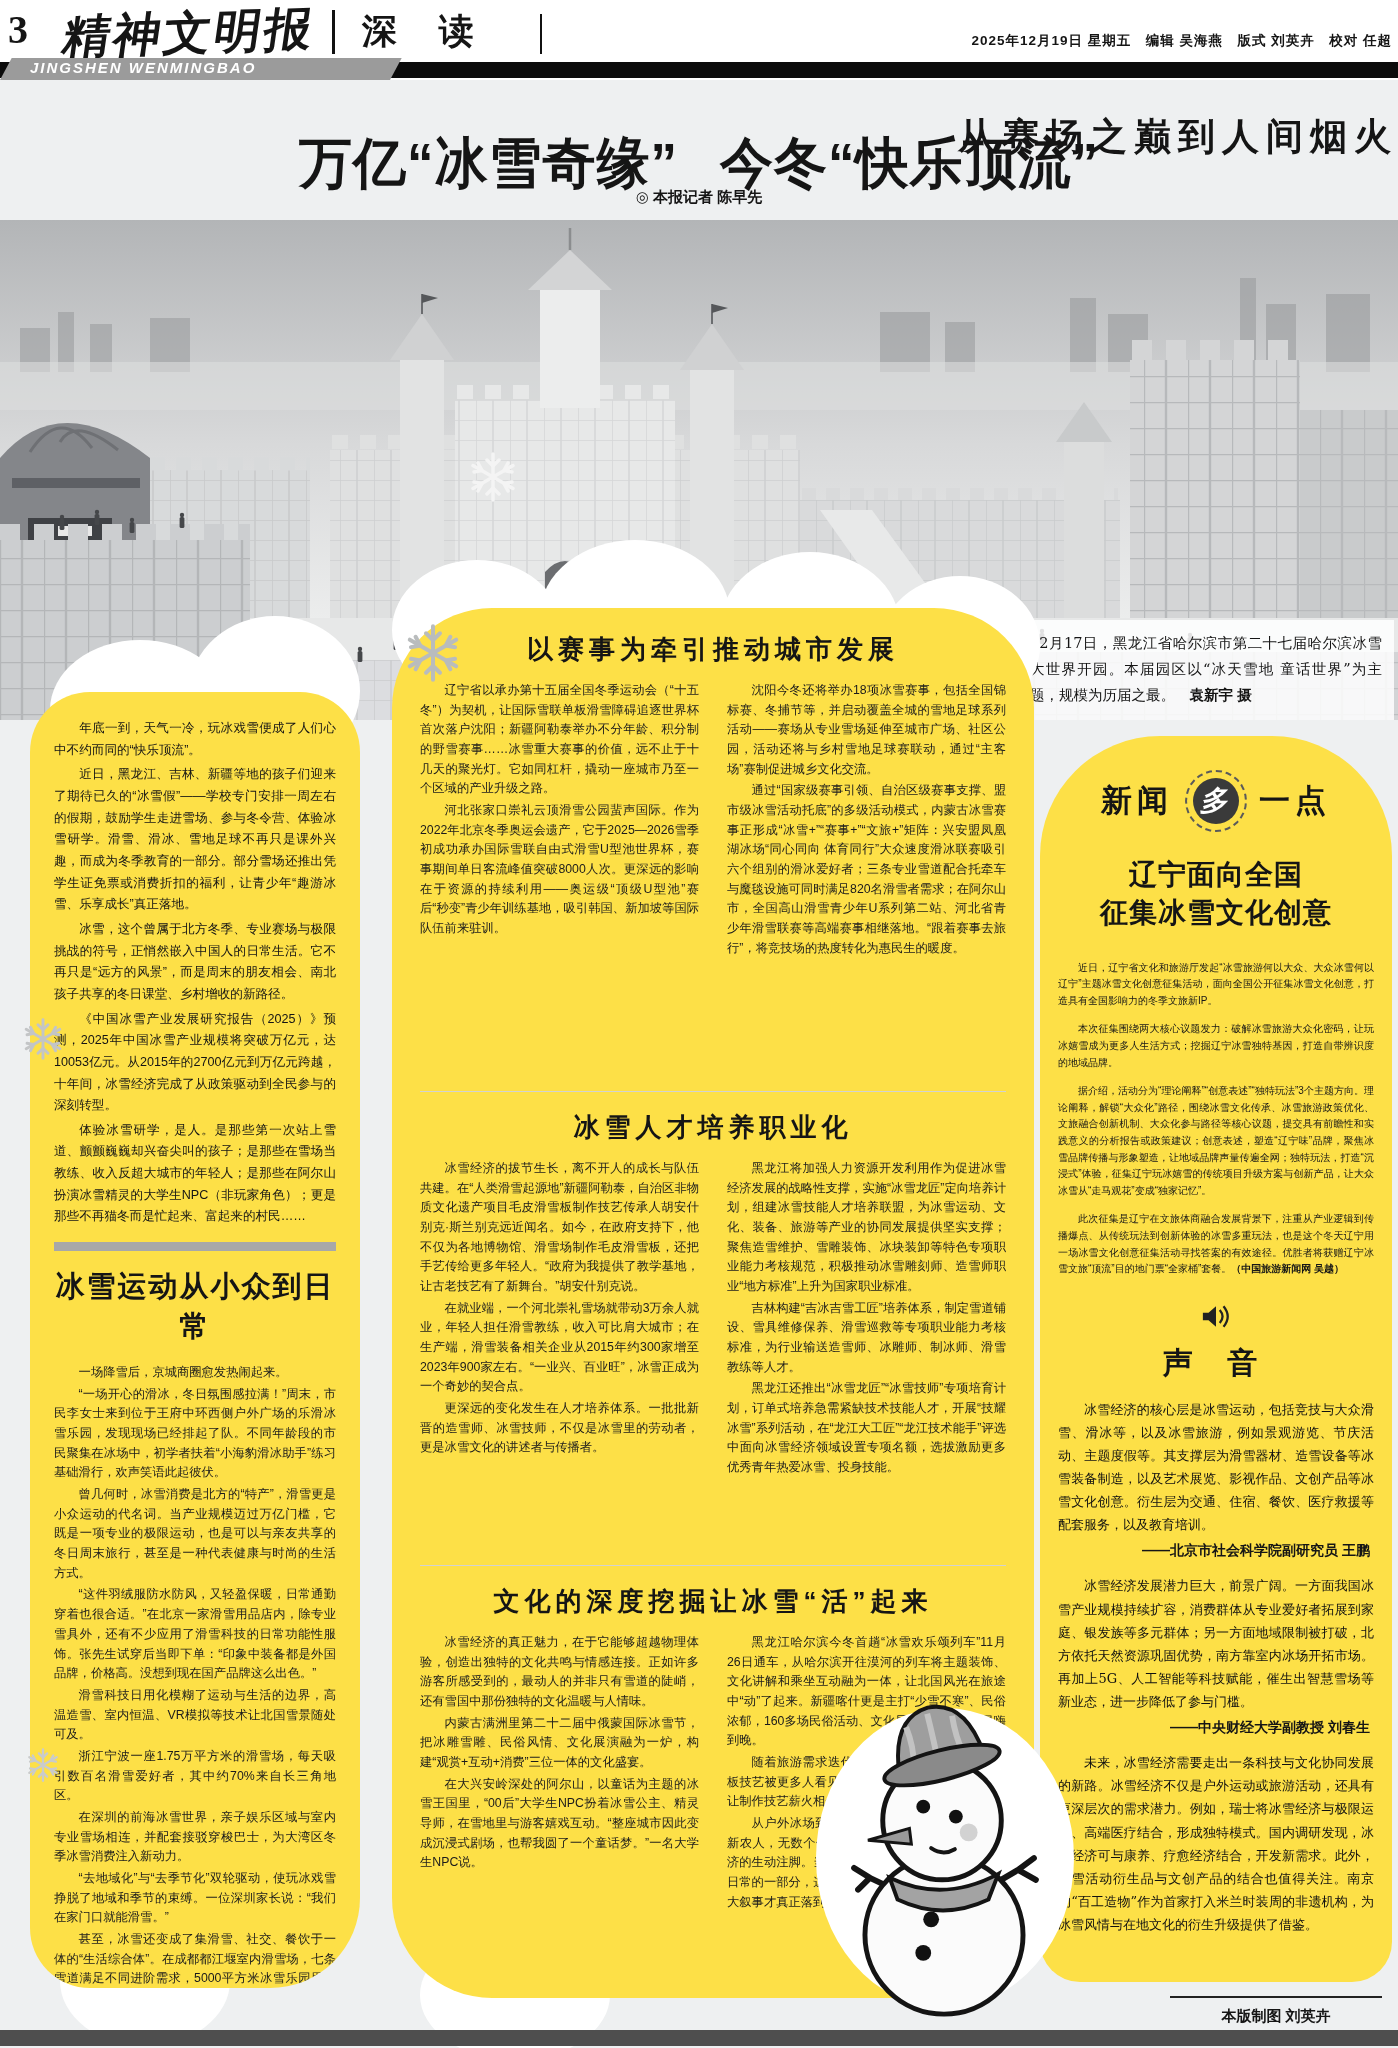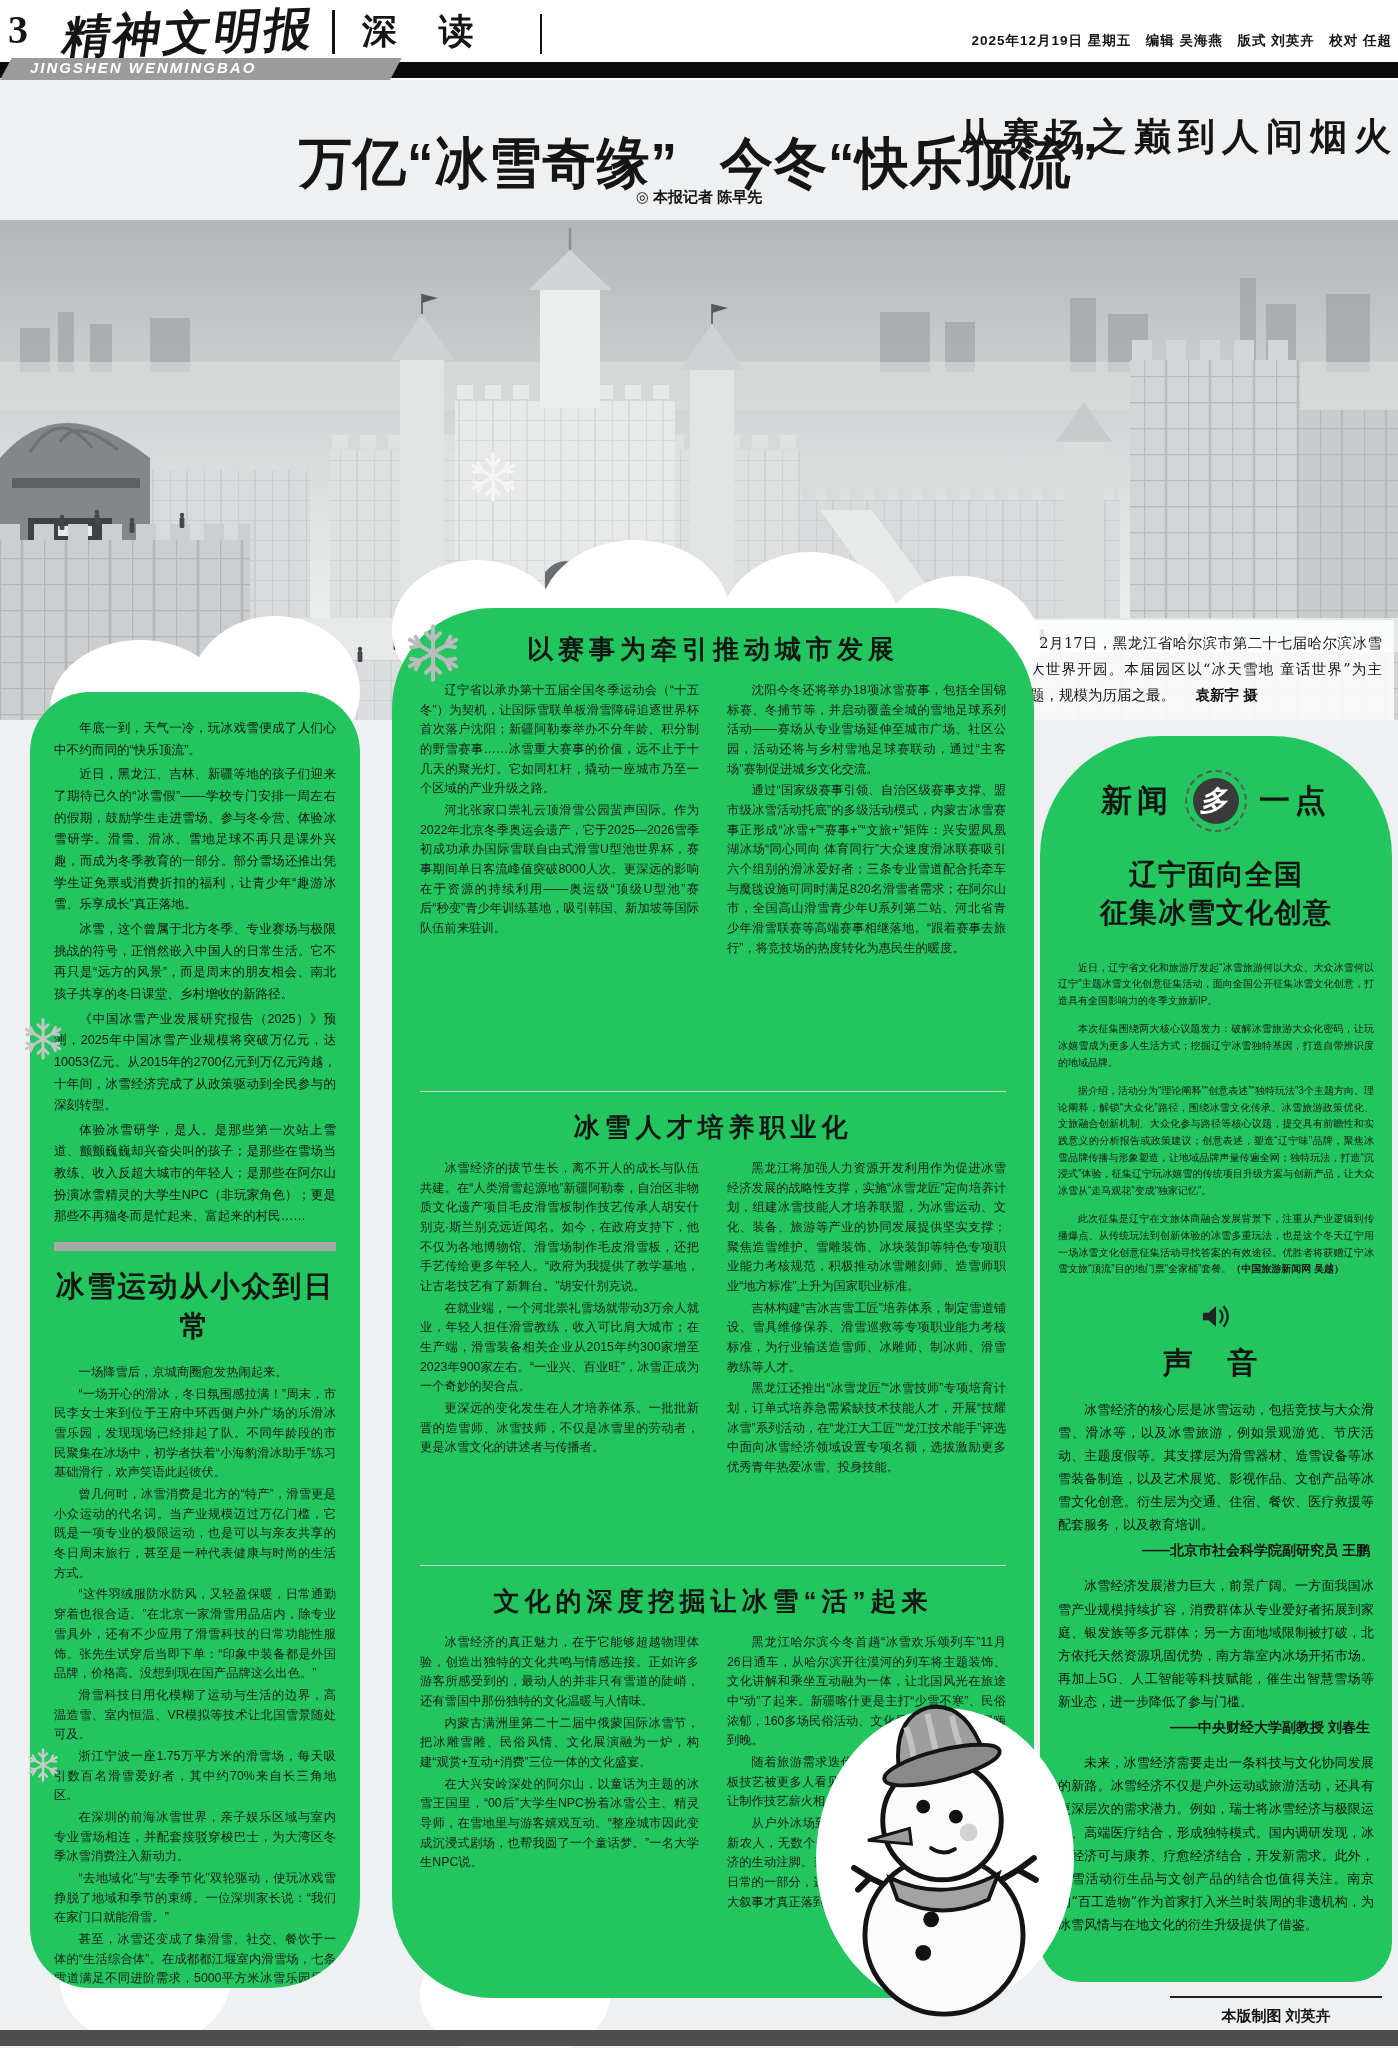--- a/index.html
+++ b/index.html
@@ -26,25 +26,25 @@
             font-weight:900;letter-spacing:1px;z-index:6;transform:scaleY(1.04);}
   .mainline .gap{display:inline-block;width:42px;}
   .byline{position:absolute;top:188px;left:0;width:100%;text-align:center;font-size:15px;font-weight:bold;z-index:6;}
   
   .photo{position:absolute;top:220px;left:0;width:1398px;height:500px;z-index:1;}
   .photo svg{display:block;}
   .caption{position:absolute;right:4px;bottom:0px;width:352px;background:rgba(255,255,255,.84);
            padding:10px 12px 12px;font-family:"DejaVu Serif",serif;font-size:14.5px;line-height:1.8;
            text-align:justify;z-index:3;}
   .caption .cap-txt{text-indent:2em;}
-  .photo-credit{font-family:"Liberation Sans",sans-serif;font-weight:bold;font-style:normal;margin-left:16px;white-space:nowrap;}
+  .photo-credit{font-family:"Liberation Sans",sans-serif;font-weight:bold;font-style:normal;margin-left:10px;white-space:nowrap;}
   
   .bump{position:absolute;background:#ffffff;border-radius:50%;z-index:2;}
   
-  .box{position:absolute;background:#22c55e;z-index:3;overflow:hidden;}
+  .box{position:absolute;background:#fde047;z-index:3;overflow:hidden;}
   .box-left{left:30px;top:692px;width:330px;height:1296px;border-radius:60px 60px 90px 60px;padding:26px 24px;box-sizing:border-box;}
   .box-mid{left:392px;top:608px;width:642px;height:1390px;border-radius:100px;padding:20px 28px;box-sizing:border-box;}
   .box-right{left:1040px;top:736px;width:352px;height:1246px;border-radius:120px 120px 40px 40px;padding:16px 18px;box-sizing:border-box;}
   
   .intro p{font-family:Liberation Sans, sans-serif;font-size:12.6px;line-height:1.72;text-indent:2em;
            margin:0 0 3px;text-align:justify;color:#141414;}
   .left-rule{height:9px;background:#a8a8a8;margin:14px 0 16px;}
   .left-title{font-size:29px;font-weight:900;text-align:center;letter-spacing:2px;margin:0 0 16px;}
   .body p{font-size:12.3px;line-height:1.6;text-indent:2em;text-align:justify;margin:0 0 2px;color:#1b1b1b;}
   .mid-title{font-size:26px;font-weight:900;text-align:center;letter-spacing:5px;margin:4px 0 14px;}

